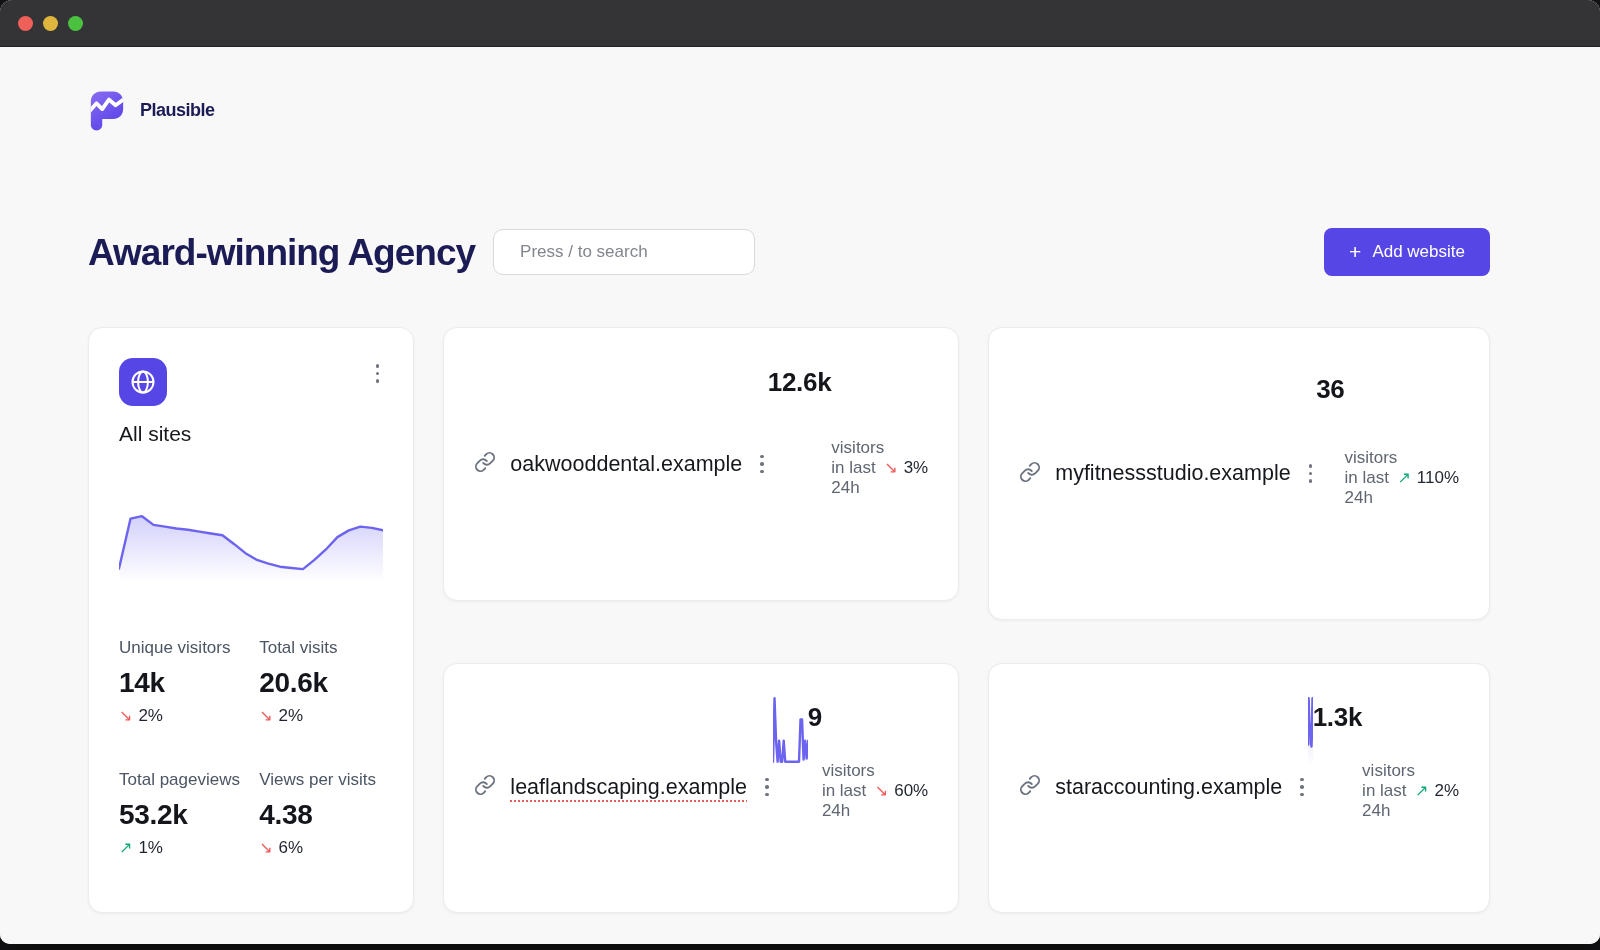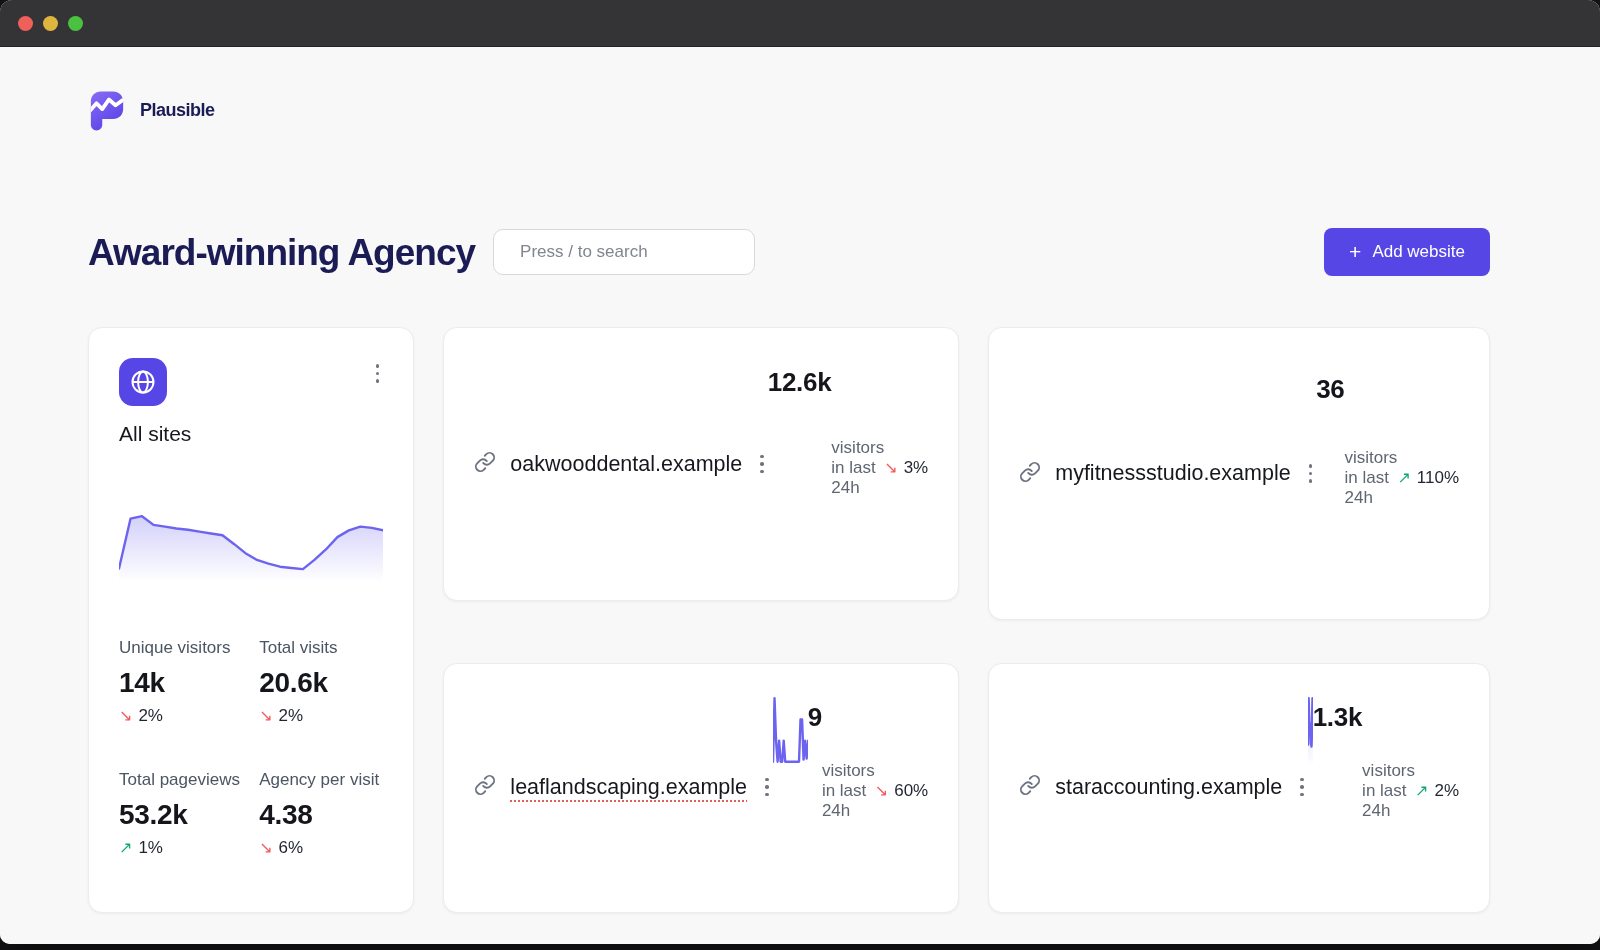--- a/index.html
+++ b/index.html
@@ -236,21 +236,21 @@
             </div>
             <div class="stat">
               <div class="stat-label">Total pageviews</div>
               <div class="stat-value">53.2k</div>
               <div class="delta stat-delta up">
                 <span class="arrow">↗</span>
                 <span>1%</span>
               </div>
             </div>
             <div class="stat">
-              <div class="stat-label">Agency per visit</div>
+              <div class="stat-label">Views per visits</div>
               <div class="stat-value">4.38</div>
               <div class="delta stat-delta down">
                 <span class="arrow">↘</span>
                 <span>6%</span>
               </div>
             </div>
           </div>
         </div>
 
         <div class="card site-card card-oakwood">

